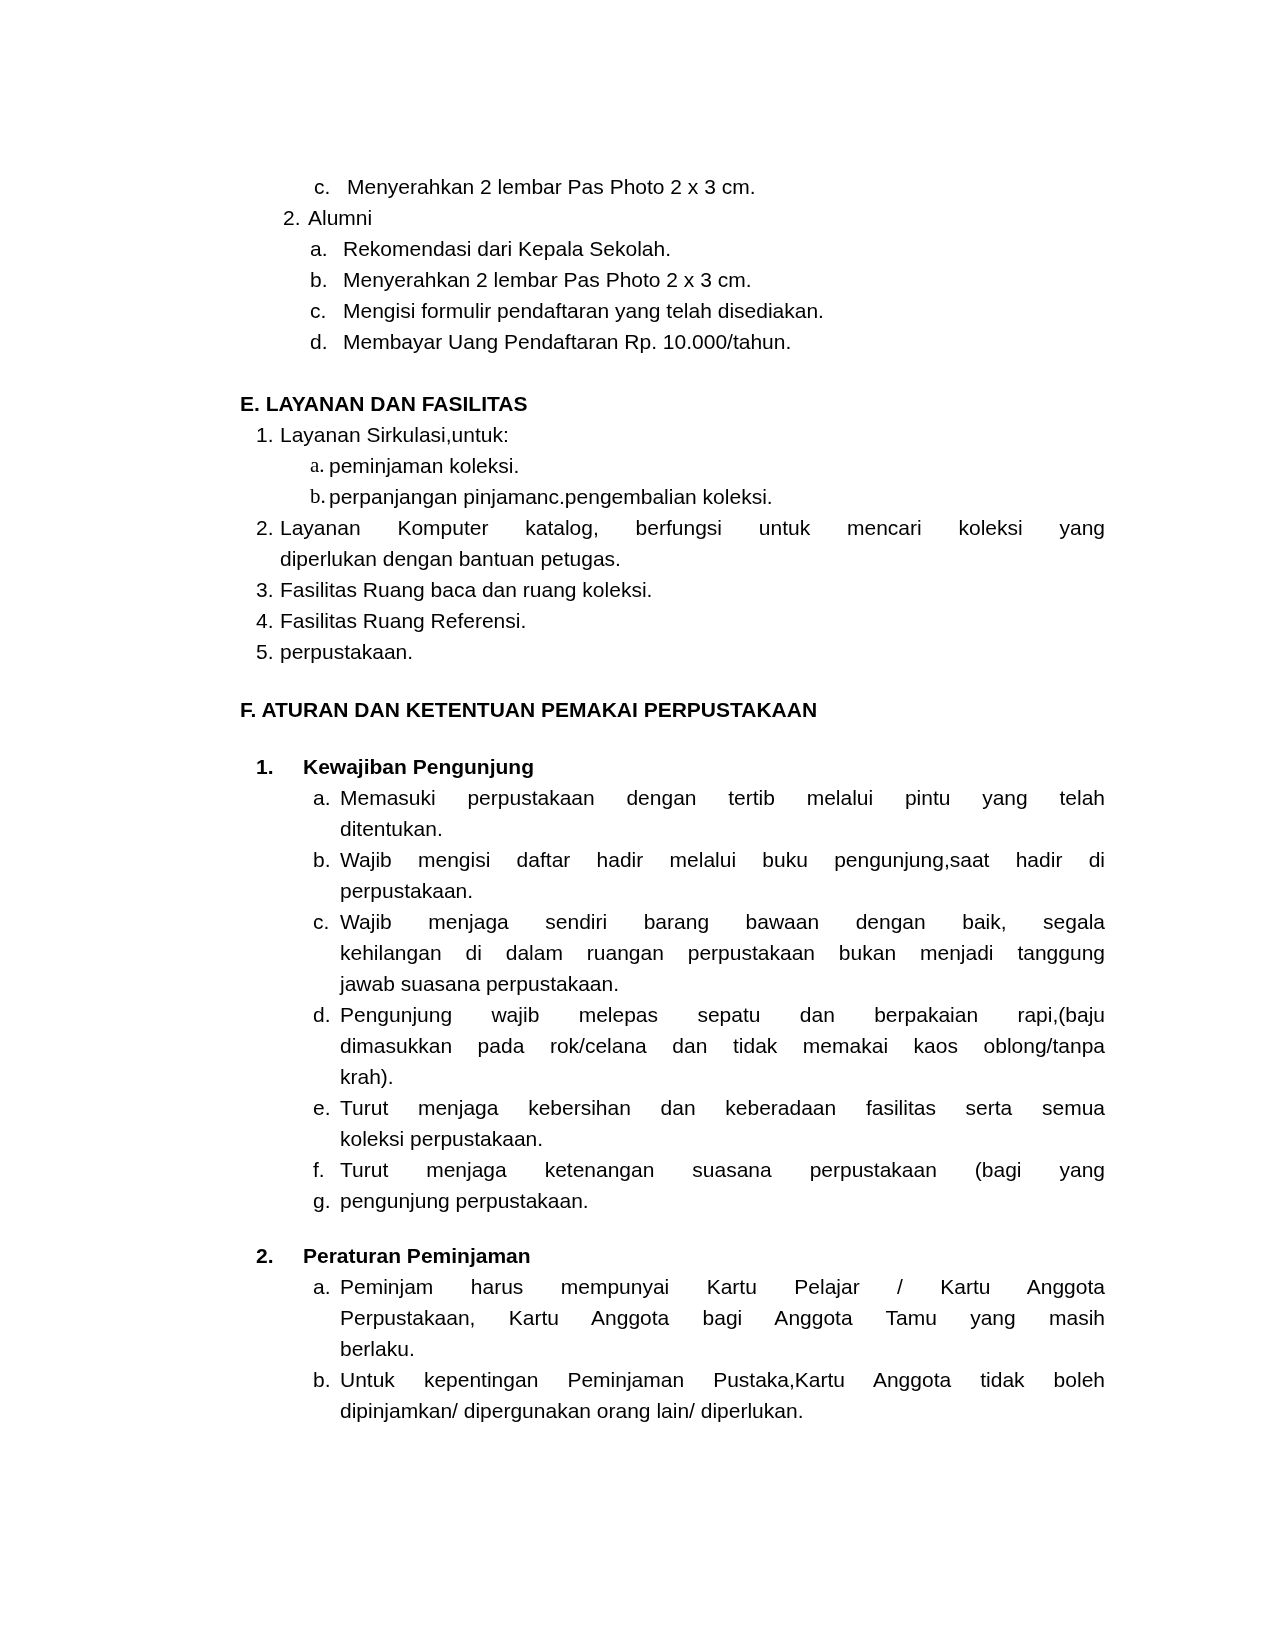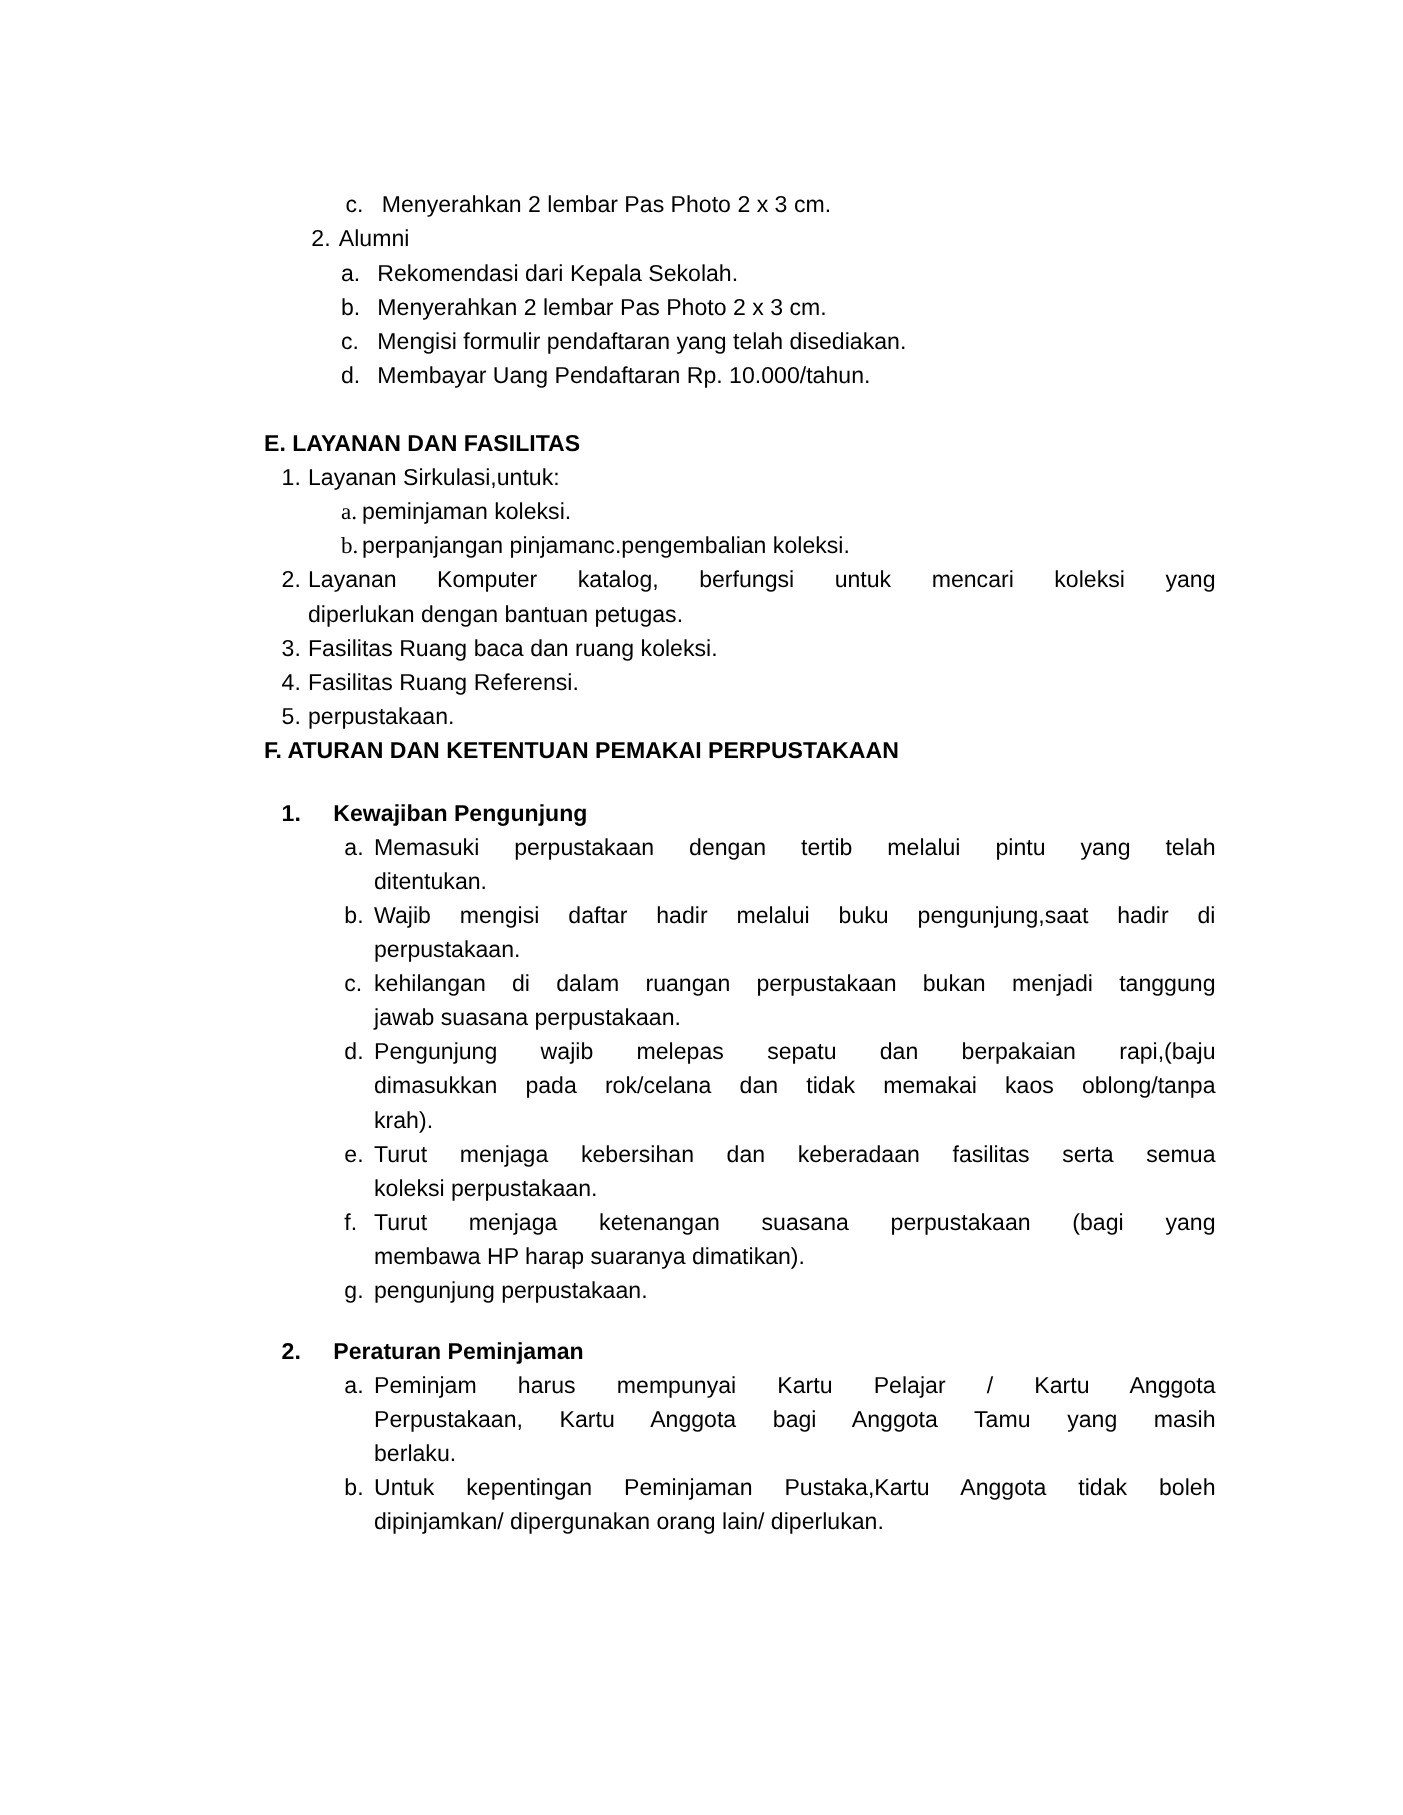--- a/index.html
+++ b/index.html
@@ -13,21 +13,21 @@
     font-size:21px;
     line-height:31px;
     padding-top:171px;
     box-sizing:border-box;
     overflow:hidden;
   }
   .item{position:relative;margin-right:170px;}
   .marker{position:absolute;top:0;white-space:pre;}
   .line{min-height:31px;}
   .jl{text-align:justify;text-align-last:justify;}
-  .heading{font-weight:700;margin-left:240px;margin-right:120px;}
+  .heading{font-weight:700;margin-left:240px;margin-right:120px;margin-top:27px;}
   .lv-frag-c{margin-left:347px}      .lv-frag-c>.marker{left:-33px}
   .lv-frag-num{margin-left:308px}    .lv-frag-num>.marker{left:-25px}
   .lv-frag-letter{margin-left:343px} .lv-frag-letter>.marker{left:-33px}
   .lv-e-num{margin-left:280px}       .lv-e-num>.marker{left:-24px}
   .lv-e-serif{margin-left:329px}     .lv-e-serif>.marker{left:-19px;font-family:"Liberation Serif","DejaVu Serif",serif;}
   .lv-f-num{margin-left:303px;font-weight:700} .lv-f-num>.marker{left:-47px}
   .lv-f-letter{margin-left:340px}    .lv-f-letter>.marker{left:-27px}
 </style>
 </head>
 <body>
@@ -98,38 +98,38 @@
         <div class="line jl">Memasuki perpustakaan dengan tertib melalui pintu yang telah</div>
         <div class="line">ditentukan.</div>
       </div>
       <div class="item lv-f-letter">
         <span class="marker">b.</span>
         <div class="line jl">Wajib mengisi daftar hadir melalui buku pengunjung,saat hadir di</div>
         <div class="line">perpustakaan.</div>
       </div>
       <div class="item lv-f-letter">
         <span class="marker">c.</span>
+        <div class="line jl">Wajib menjaga sendiri barang bawaan dengan baik, segala</div>
         <div class="line jl">kehilangan di dalam ruangan perpustakaan bukan menjadi tanggung</div>
         <div class="line">jawab suasana perpustakaan.</div>
       </div>
       <div class="item lv-f-letter">
         <span class="marker">d.</span>
         <div class="line jl">Pengunjung wajib melepas sepatu dan  berpakaian rapi,(baju</div>
         <div class="line jl">dimasukkan  pada rok/celana dan tidak memakai kaos oblong/tanpa</div>
         <div class="line">krah).</div>
       </div>
       <div class="item lv-f-letter">
         <span class="marker">e.</span>
         <div class="line jl">Turut menjaga kebersihan dan keberadaan fasilitas serta semua</div>
         <div class="line">koleksi perpustakaan.</div>
       </div>
       <div class="item lv-f-letter">
         <span class="marker">f.</span>
         <div class="line jl">Turut menjaga ketenangan suasana perpustakaan (bagi yang</div>
-        <div class="line">membawa HP harap suaranya dimatikan).</div>
       </div>
       <div class="item lv-f-letter">
         <span class="marker">g.</span>
         <div class="line">pengunjung perpustakaan.</div>
       </div>
       <div class="item lv-f-num" style="margin-top: 24px;">
         <span class="marker">2.</span>
         <div class="line">Peraturan Peminjaman</div>
       </div>
       <div class="item lv-f-letter">

